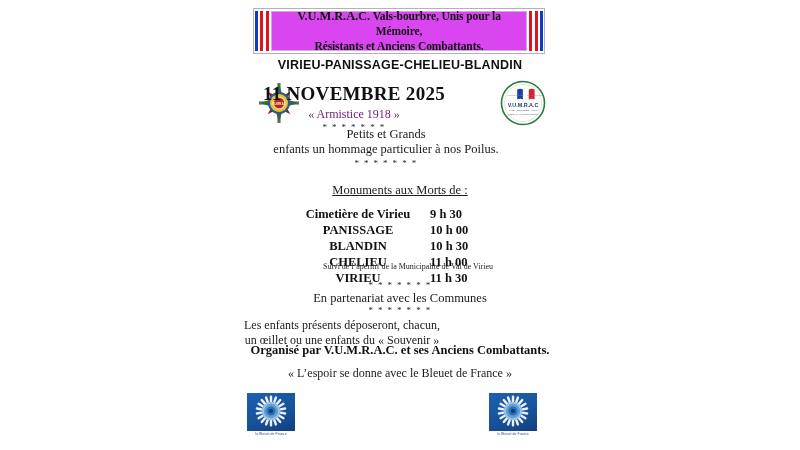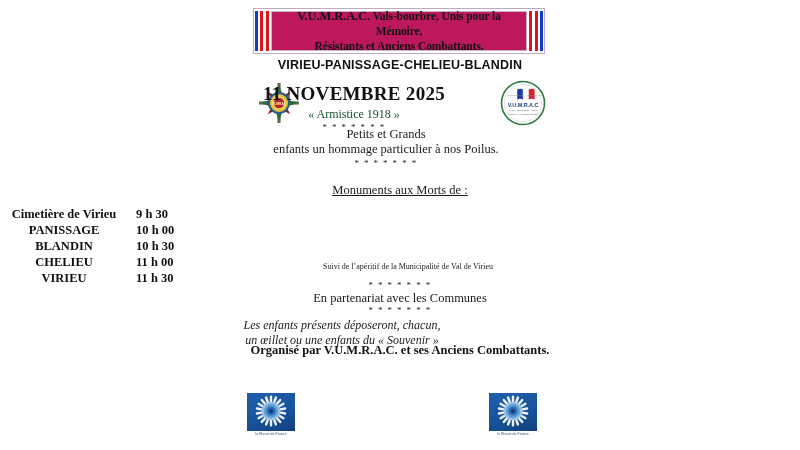--- a/index.html
+++ b/index.html
@@ -53,21 +53,21 @@
   .flag-stripes > i.white { background: #ffffff; }
   .flag-stripes > i.red { background: #e0141e; }
 
   .header-inner {
     flex: 1 1 auto;
     border: 1px solid #c7b0cf;
     margin: 2px 1px;
     display: flex;
     align-items: center;
     justify-content: center;
-    background: #be185d;
+    background: #d946ef;
     box-sizing: border-box;
   }
   .header-title {
     text-align: center;
     font-weight: bold;
     font-size: 11.5px;
     line-height: 1.28;
     letter-spacing: -0.1px;
     padding: 0 4px;
     color: #111;
@@ -97,21 +97,21 @@
   .date-main {
     font-weight: bold;
     font-size: 19px;
     letter-spacing: 0.3px;
     line-height: 1.1;
     color: #111;
   }
   .date-sub {
     font-size: 12px;
     margin-top: 2px;
-    color: #14532d;
+    color: #701a75;
   }
   .stars {
     font-size: 9px;
     letter-spacing: 1.4px;
     line-height: 1.1;
     margin-top: 1px;
     color: #222;
   }
 
   
@@ -157,21 +157,21 @@
   }
 
   
   .schedule {
     position: absolute;
     left: 0;
     top: 206px;
     width: 800px;
     display: flex;
     flex-direction: column;
-    align-items: flex-start;
+    align-items: center;
   }
   .schedule-row {
     display: flex;
     width: 212px;
     font-weight: bold;
     font-size: 12.5px;
     line-height: 1.28;
     color: #111;
   }
   .schedule-place {
@@ -211,21 +211,20 @@
 
   .children-note {
     position: absolute;
     left: 0;
     top: 318px;
     width: 684px;
     text-align: center;
     font-size: 12px;
     line-height: 1.22;
     color: #1a1a1a;
-    font-style: italic;
   }
 
   .organiser {
     position: absolute;
     left: 0;
     top: 343px;
     width: 800px;
     text-align: center;
     font-weight: bold;
     font-size: 12.5px;
@@ -391,20 +390,21 @@
     <div class="stars line">* * * * * * *</div>
   </div>
 
   <div class="children-note">
     <div>Les enfants présents déposeront, chacun,</div>
     <div>un œillet ou une enfants du « Souvenir »</div>
   </div>
 
   <div class="organiser">Organisé par V.U.M.R.A.C. et ses Anciens Combattants.</div>
 
+  <div class="hope-quote">« L’espoir se donne avec le Bleuet de France »</div>
 
   <div class="bleuet left">
     <div class="bleuet-box">
       <svg viewBox="0 0 48 38" width="48" height="38" aria-hidden="true">
         <g transform="translate(24,18)">
           <g fill="#ffffff" opacity="0.92">
             <g>
               <rect x="-1.2" y="-15.5" width="2.4" height="7" rx="1.1"></rect>
               <g transform="rotate(20)">
                   <rect x="-1.2" y="-15.5" width="2.4" height="7" rx="1.1"></rect>

